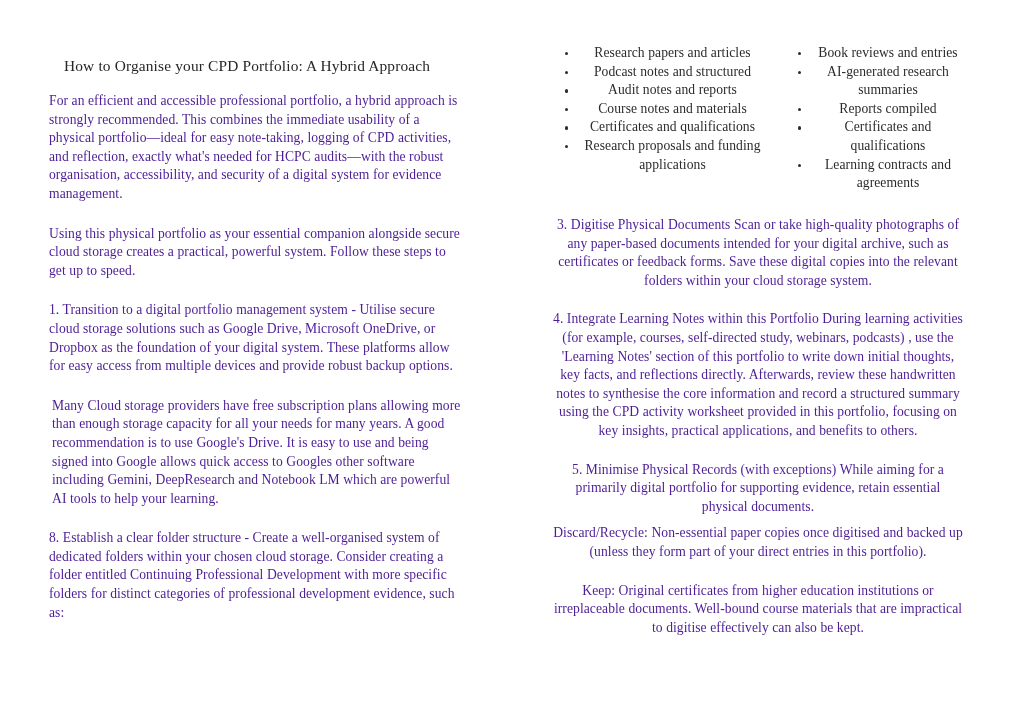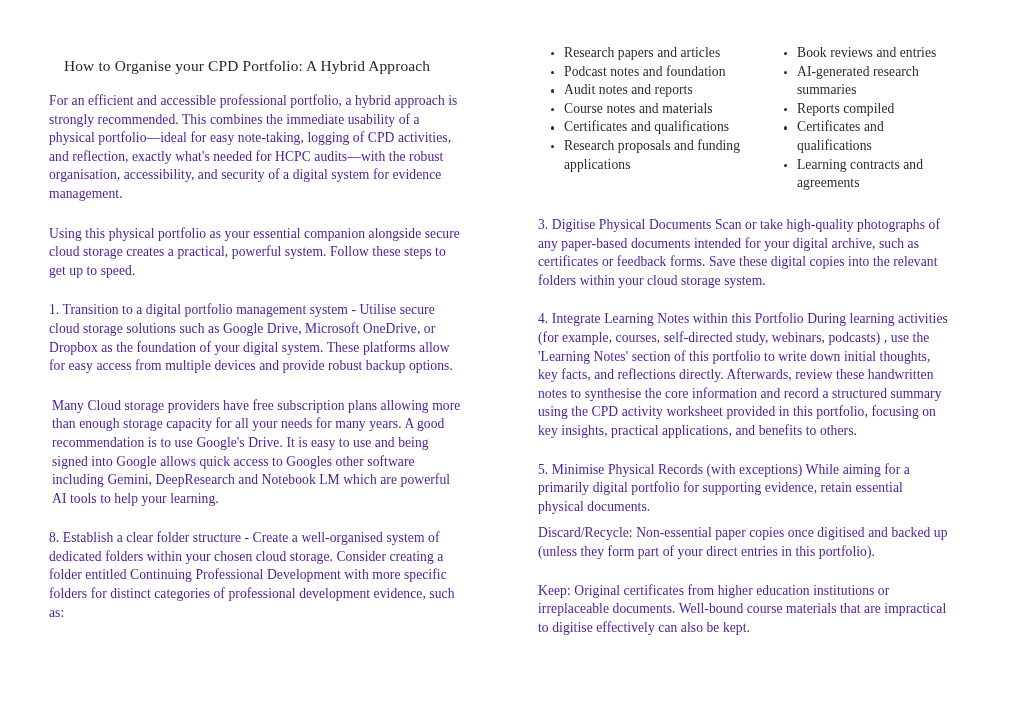--- a/index.html
+++ b/index.html
@@ -46,23 +46,24 @@
     color: #4c1d95;
     margin: 0 0 21px 0;
     letter-spacing: 0.005em;
   }
   .para.indent { margin-left: 3px; }
   .para:last-child { margin-bottom: 0; }
 
   
   .col-right {
     position: absolute;
-    left: 538px;
+    left: 552px;
     top: 44px;
     width: 412px;
+    text-align: center;
   }
   .bullet-zone {
     position: relative;
     height: 172px;
   }
   .bullet-col {
     position: absolute;
     top: 0;
   }
   .bullet-col-a { left: 0px;   width: 215px; }
@@ -118,21 +119,21 @@
     <p class="para">8. Establish a clear folder structure - Create a well-organised system of dedicated folders within your chosen cloud storage. Consider creating a folder entitled Continuing Professional Development with more specific folders for distinct categories of professional development evidence, such as:</p>
   </div>
 
   <div class="col-right">
 
     <div class="bullet-zone">
 
       <div class="bullet-col bullet-col-a">
         <ul class="bullets">
           <li>Research papers and articles</li>
-          <li>Podcast notes and foundation</li>
+          <li>Podcast notes and structured</li>
           <li>Audit notes and reports</li>
           <li>Course notes and materials</li>
           <li>Certificates and qualifications</li>
           <li>Research proposals and funding applications</li>
         </ul>
       </div>
 
       <div class="bullet-col bullet-col-b">
         <ul class="bullets">
           <li>Book reviews and entries</li>

